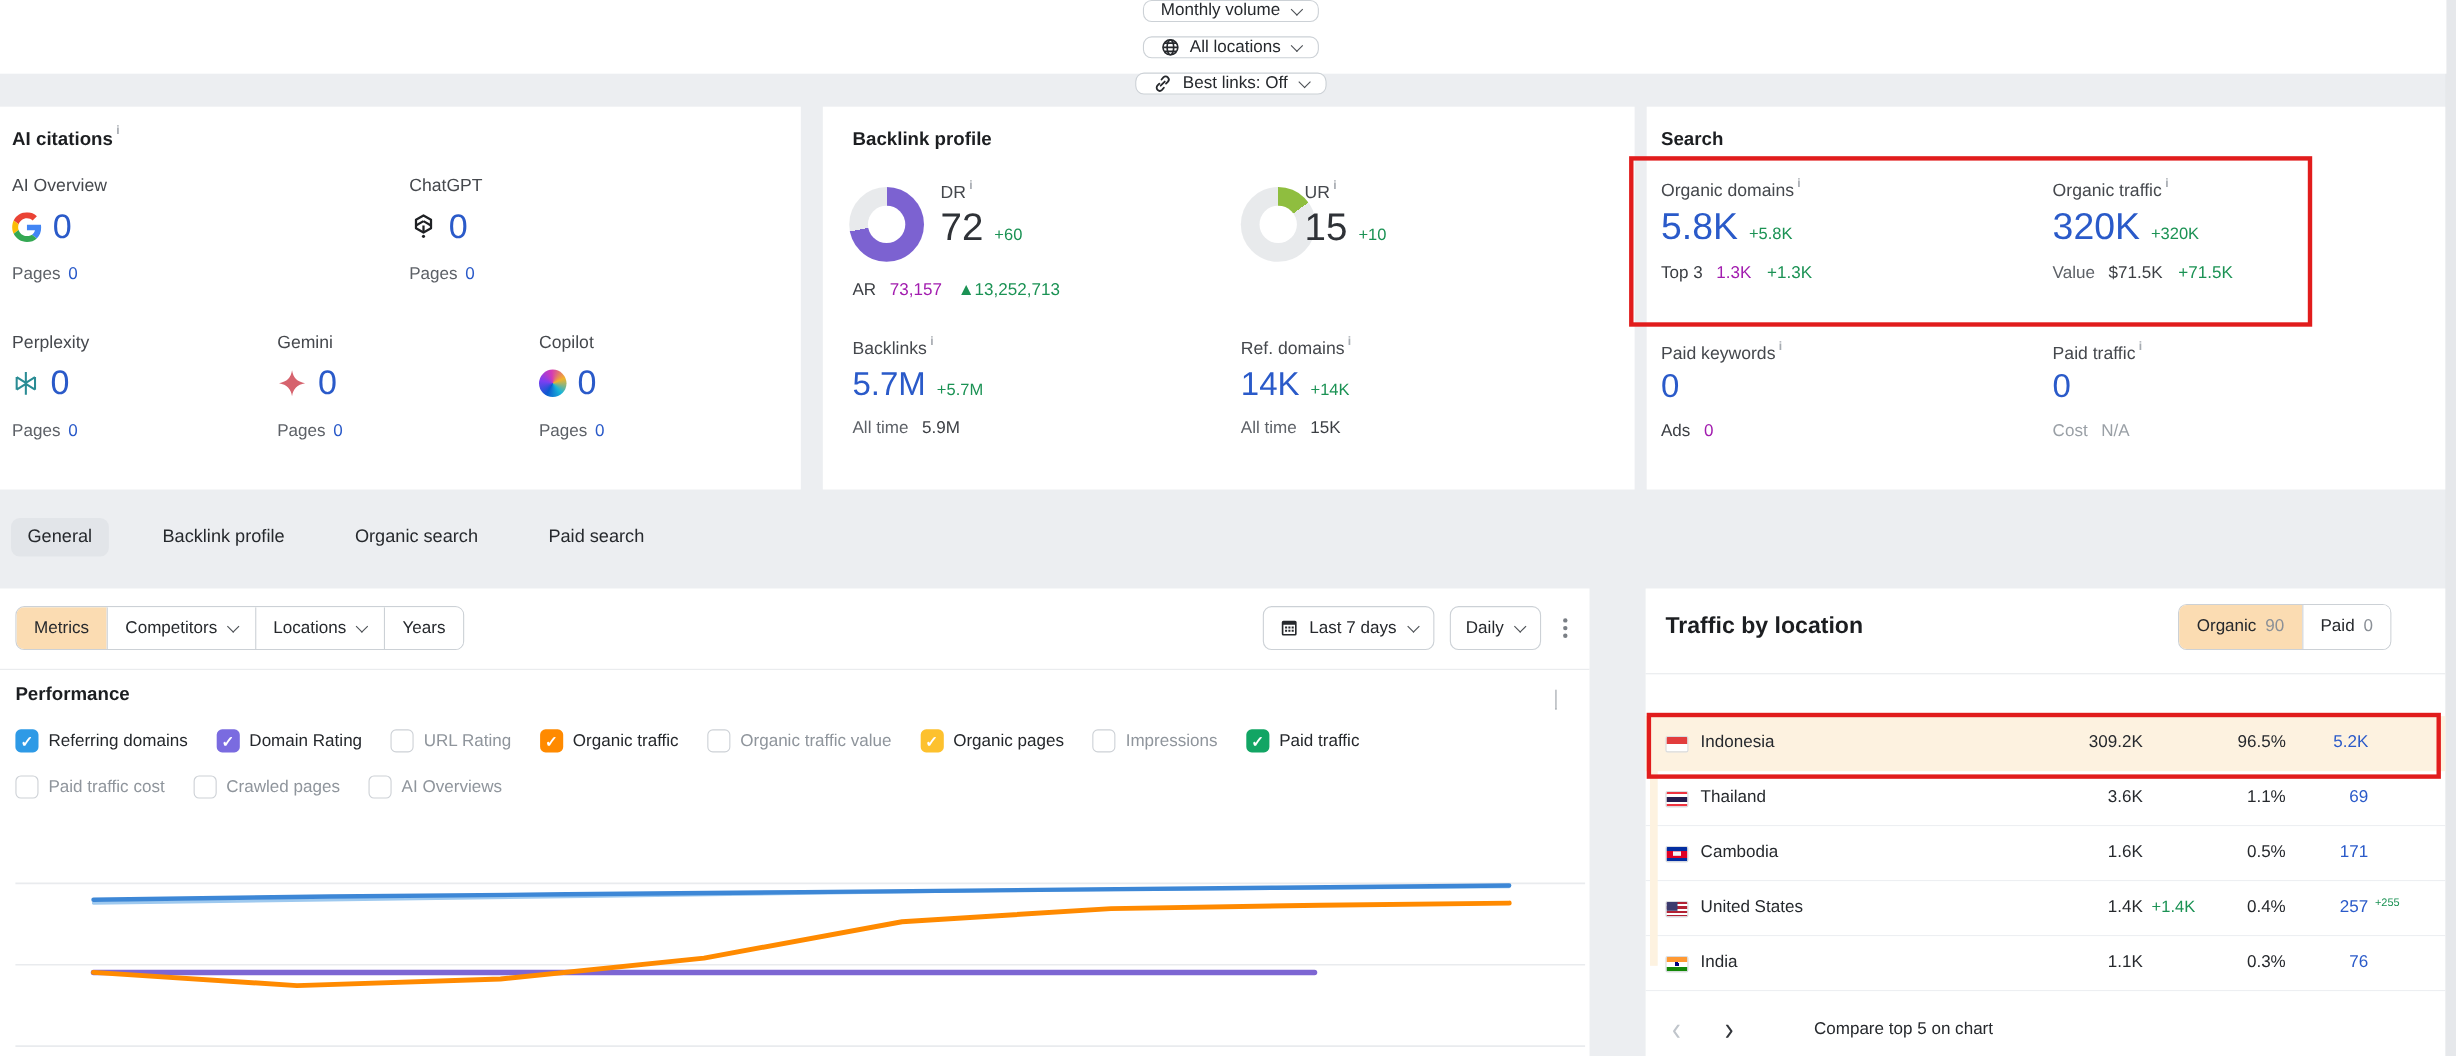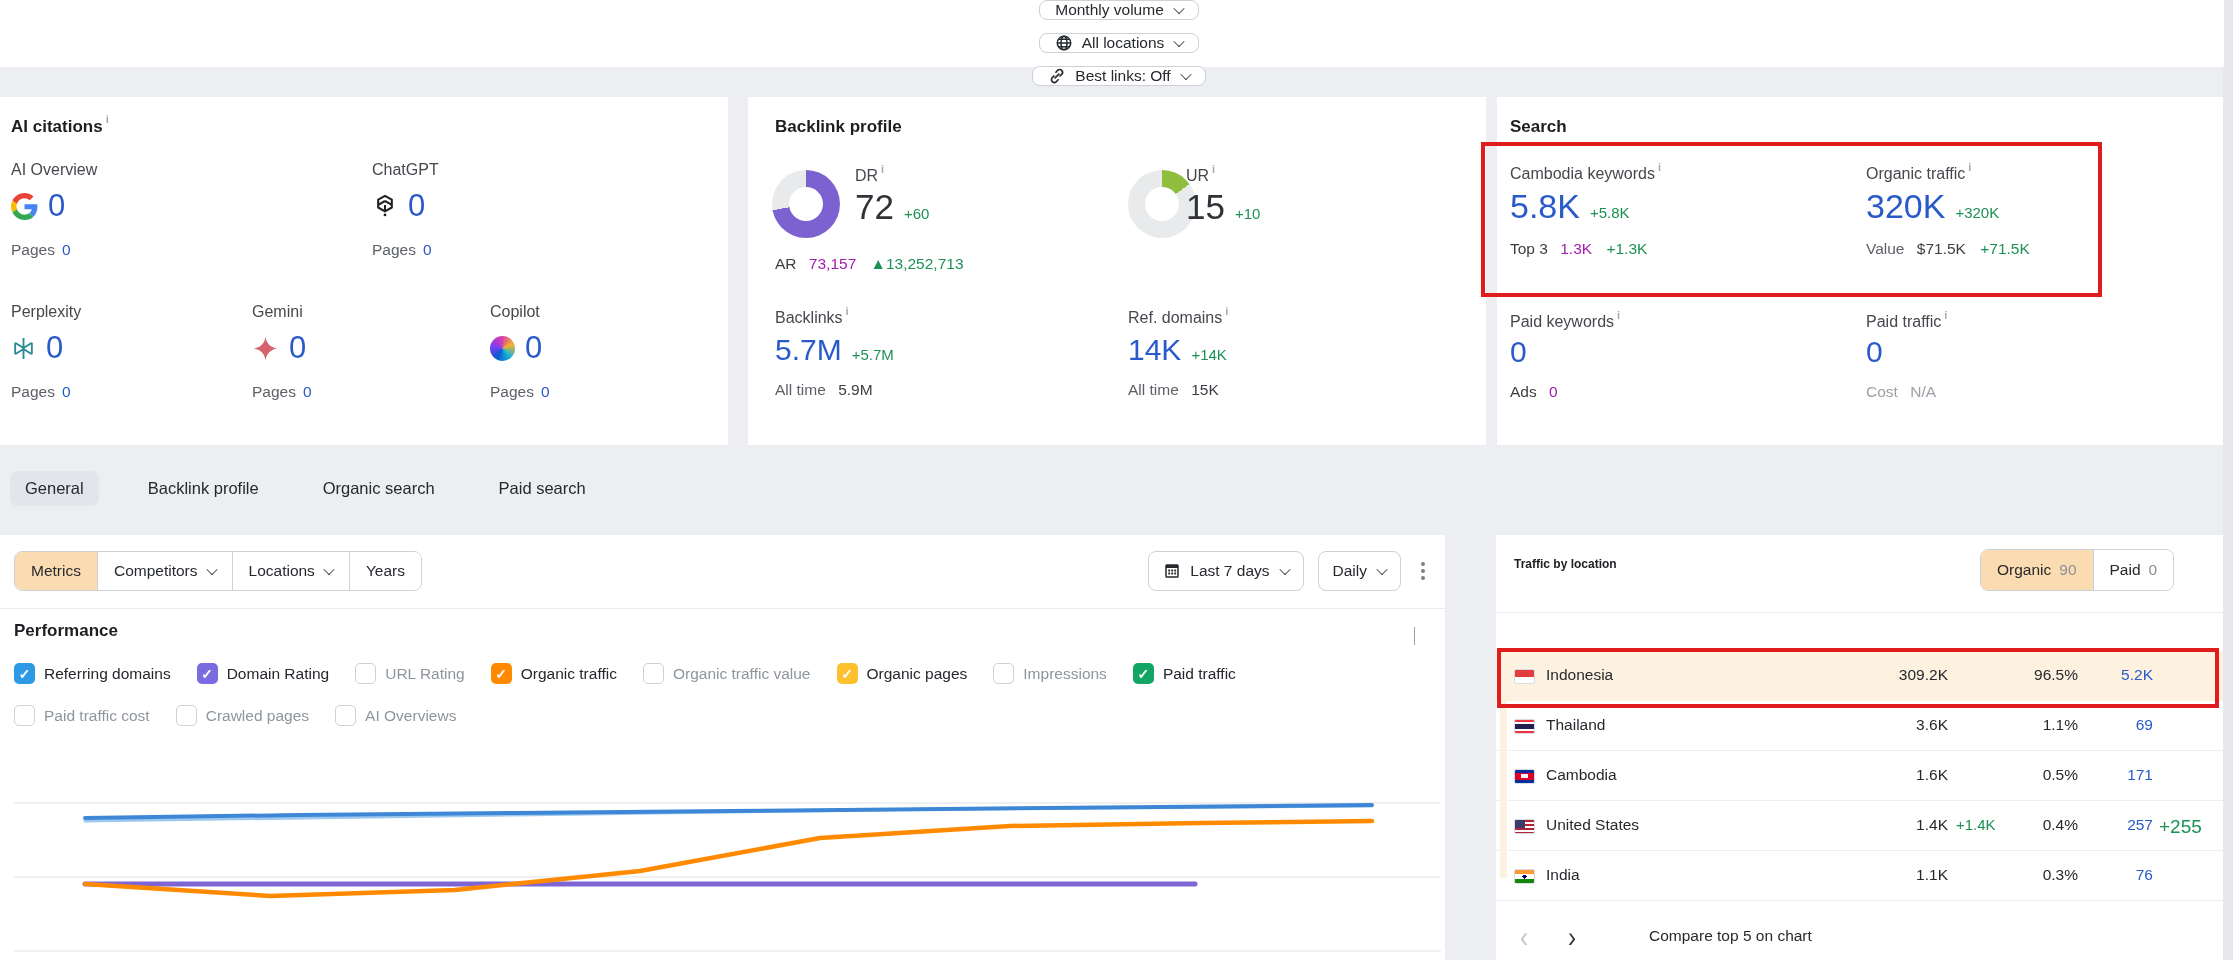--- a/index.html
+++ b/index.html
@@ -90,21 +90,21 @@
   .cbx .box { width:21px; height:21px; border-radius:5px; border:1px solid #cdd1d6; background:#fff;
               display:inline-flex; align-items:center; justify-content:center;
               color:#fff; font-size:14px; font-weight:700; line-height:1; }
   .cbx.checked .box { border:none; }
   .cbx .lbl { font-size:15.5px; color:#8f959c; }
   .cbx.checked .lbl { color:#25282c; }
 
   #perf-chart { position:absolute; left:0; top:230px; }
 
   
-  .tbl-title { position:absolute; left:18px; top:22px; font-size:12px; font-weight:700; color:#1c1e21; }
+  .tbl-title { position:absolute; left:18px; top:22px; font-size:21px; font-weight:700; color:#1c1e21; }
   .toggle { position:absolute; left:484px; top:14px; display:inline-flex; height:42px;
             border:1px solid #ccd1d6; border-radius:8px; overflow:hidden; }
   .tg { display:inline-flex; align-items:center; gap:8px; padding:0 16px; font-size:15.5px;
         color:#26292d; background:#fff; cursor:pointer; border:none; font-family:inherit; }
   .tg .cnt { color:#8b9097; }
   .tg.active { background:#fbdcb2; }
   .tg + .tg { border-left:1px solid #ccd1d6; }
 
   .loc-head { position:absolute; left:0; top:84px; width:727px; height:32px; font-size:15.5px; font-weight:700; color:#26292d; }
   .loc-head span { position:absolute; top:6px; }
@@ -116,21 +116,21 @@
   .loc-rows { position:absolute; left:0; top:116px; width:727px; }
   .loc-row { position:relative; width:727px; height:50px; border-bottom:1px solid #edeff2; font-size:15.5px; }
   .loc-row.hl { background:#fdf2e0; border-bottom-color:#fdf2e0; }
   .loc-row span, .loc-row a { position:absolute; top:15px; }
   .lr-flag { left:18px; top:18px !important; width:21px; height:15px; border:1px solid #d9dce0; border-radius:2px; display:block; }
   .lr-name { left:50px; color:#26292d; }
   .lr-traffic { right:275px; color:#26292d; }
   .lr-tdelta { left:460px; color:#1b9254; font-size:15px; }
   .lr-share { right:145px; color:#26292d; }
   .lr-kw { right:70px; color:#2a5ac9; text-decoration:none; }
-  .lr-kdelta { left:663px; color:#1b9254; font-size:19px; }
+  .lr-kdelta { left:663px; color:#1b9254; font-size:10px; }
 
   .flag-id { background:linear-gradient(#e23d3d 0 50%, #fff 50%); }
   .flag-th { background:linear-gradient(#ef3340 0 17%, #fff 17% 33%, #241d4f 33% 67%, #fff 67% 83%, #ef3340 83%); }
   .flag-kh { background:
       linear-gradient(90deg, transparent 0 33%, #f3f5f7 33% 67%, transparent 67%) center/100% 34% no-repeat,
       linear-gradient(#032ea1 0 25%, #e00025 25% 75%, #032ea1 75%); }
   .flag-us { background:
       linear-gradient(#3c3b6e, #3c3b6e) top left/10px 8px no-repeat,
       repeating-linear-gradient(#b22234 0 2px, #fff 2px 4px); }
   .flag-in { background:
@@ -312,21 +312,21 @@
       <span>All time</span>
       <span style="margin-left:8px; color:#3b3e43;">15K</span>
     </div>
   </div>
 </section>
 
 <section class="card card-search">
   <div class="card-title" style="left:13px">Search</div>
 
   <div class="blk" style="left:13px; top:68px;">
-    <div class="metric-label"><span>Cambodia keywords</span><span class="sup-i">i</span></div>
+    <div class="metric-label"><span>Organic domains</span><span class="sup-i">i</span></div>
     <div style="display:flex; align-items:baseline; gap:10px; margin-top:4px;">
       <a href="#" style="font-size:34px; color:#2a5ac9; text-decoration:none;">5.8K</a>
       <span class="delta">+5.8K</span>
     </div>
     <div class="subline" style="margin-top:14px;">
       <span>Top 3</span>
       <a class="lk" href="#" style="margin-left:8px">1.3K</a>
       <span class="gr" style="margin-left:10px">+1.3K</span>
     </div>
   </div>

